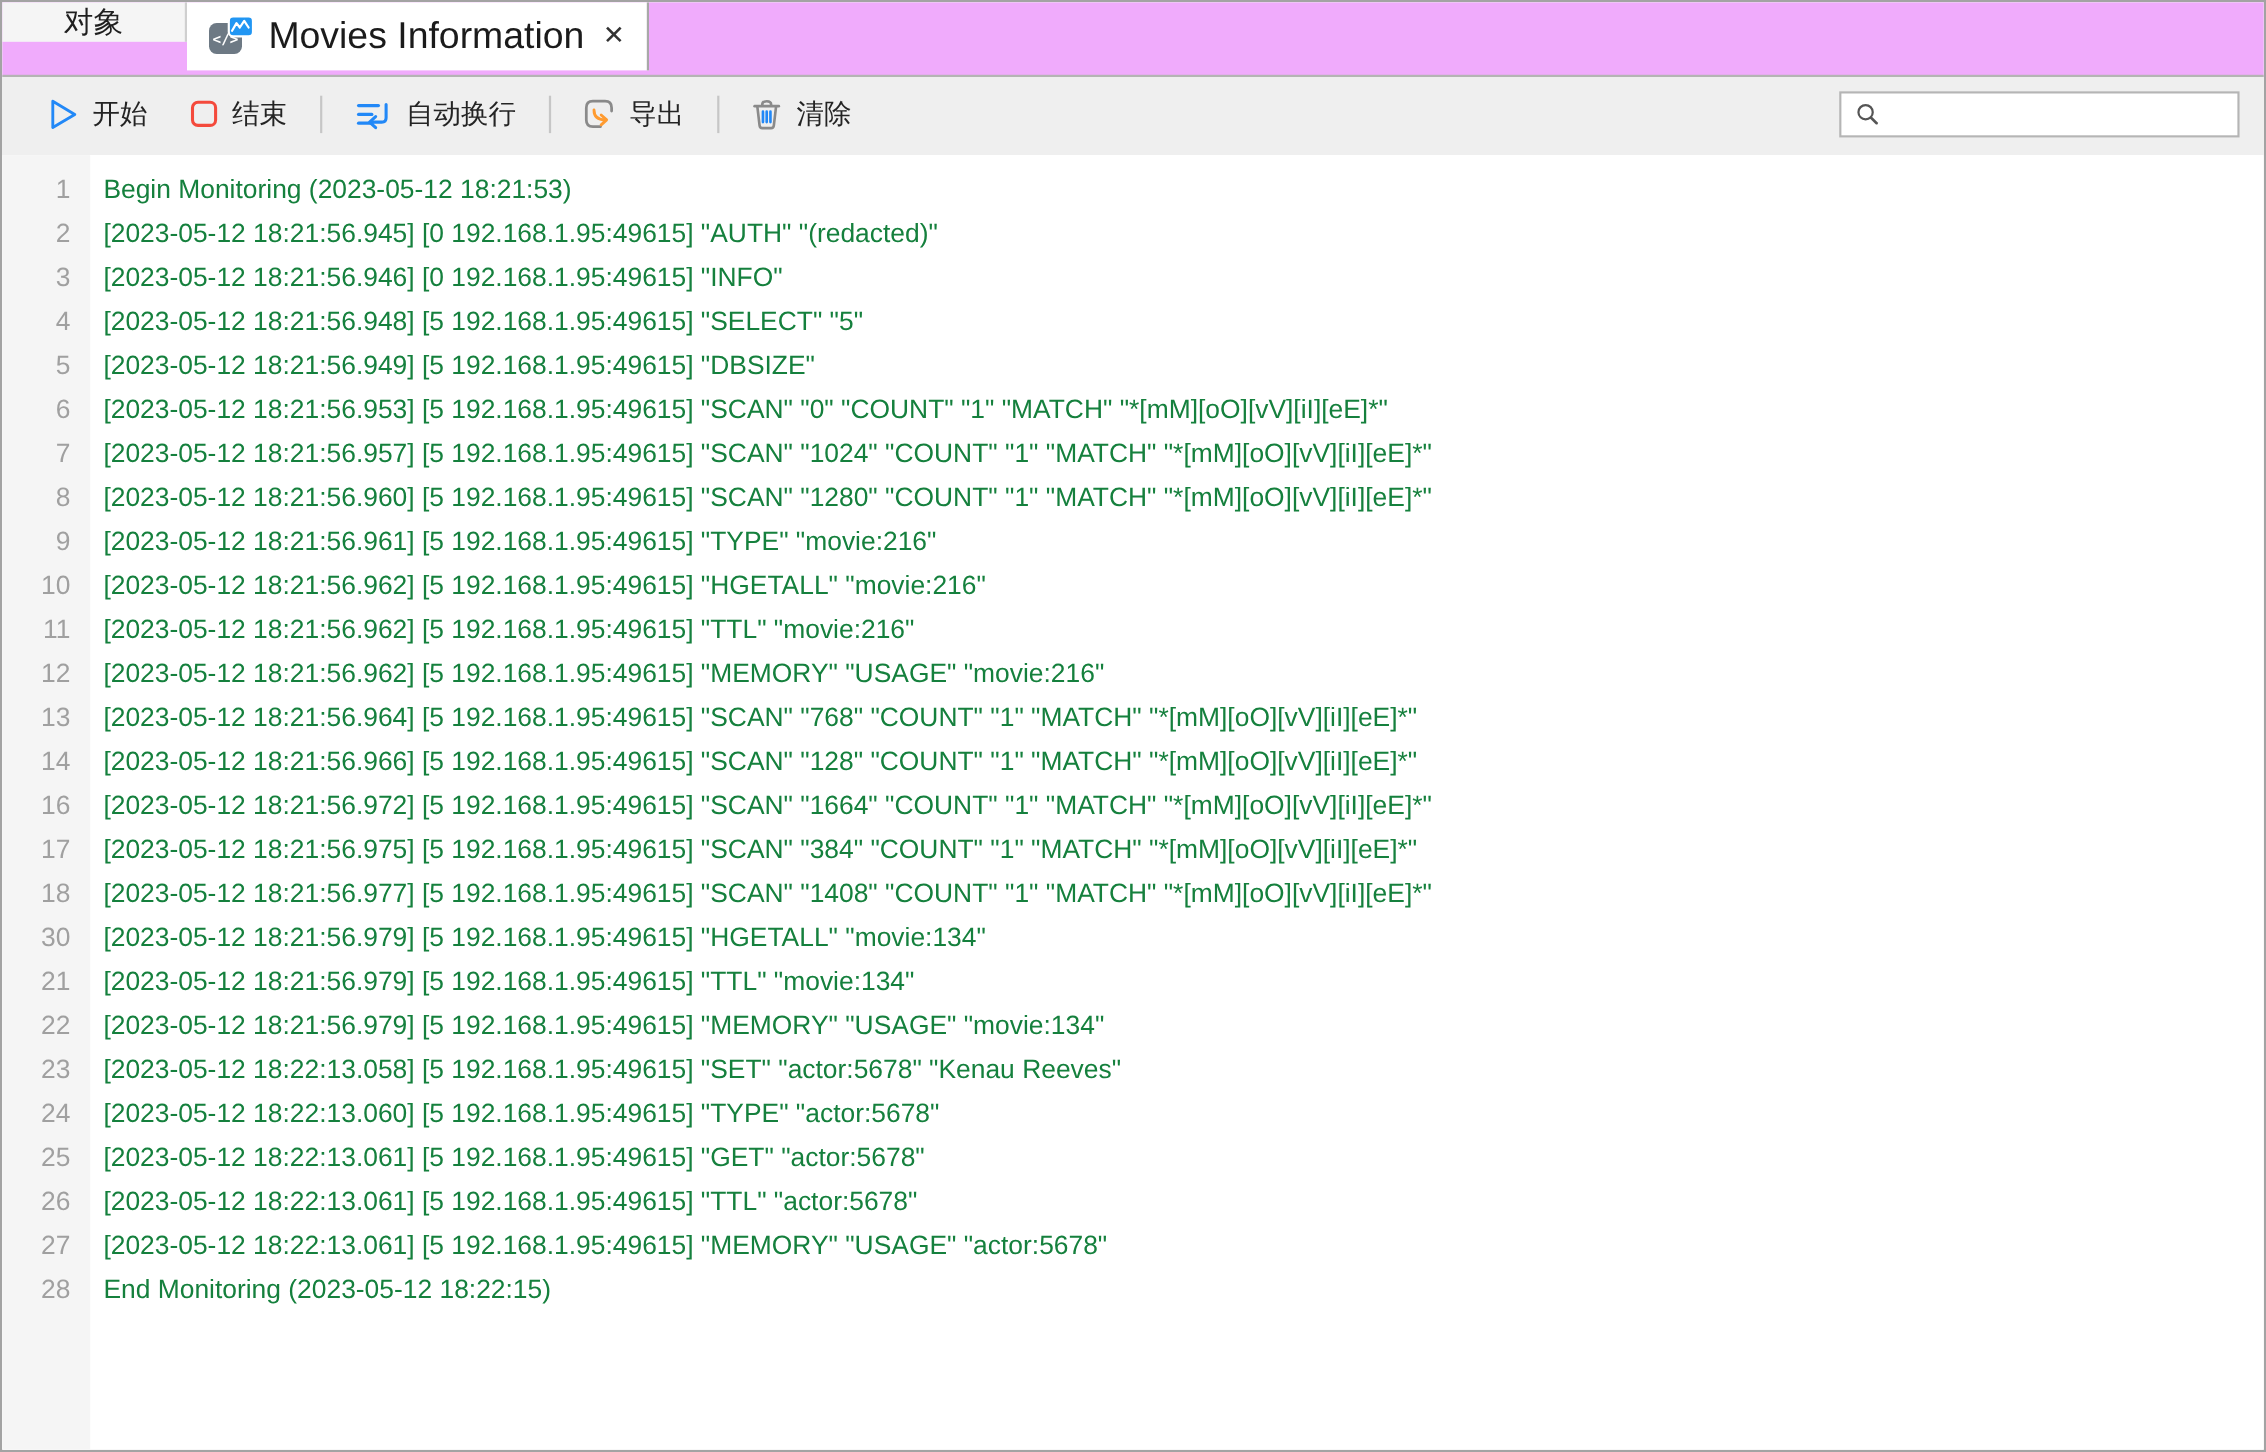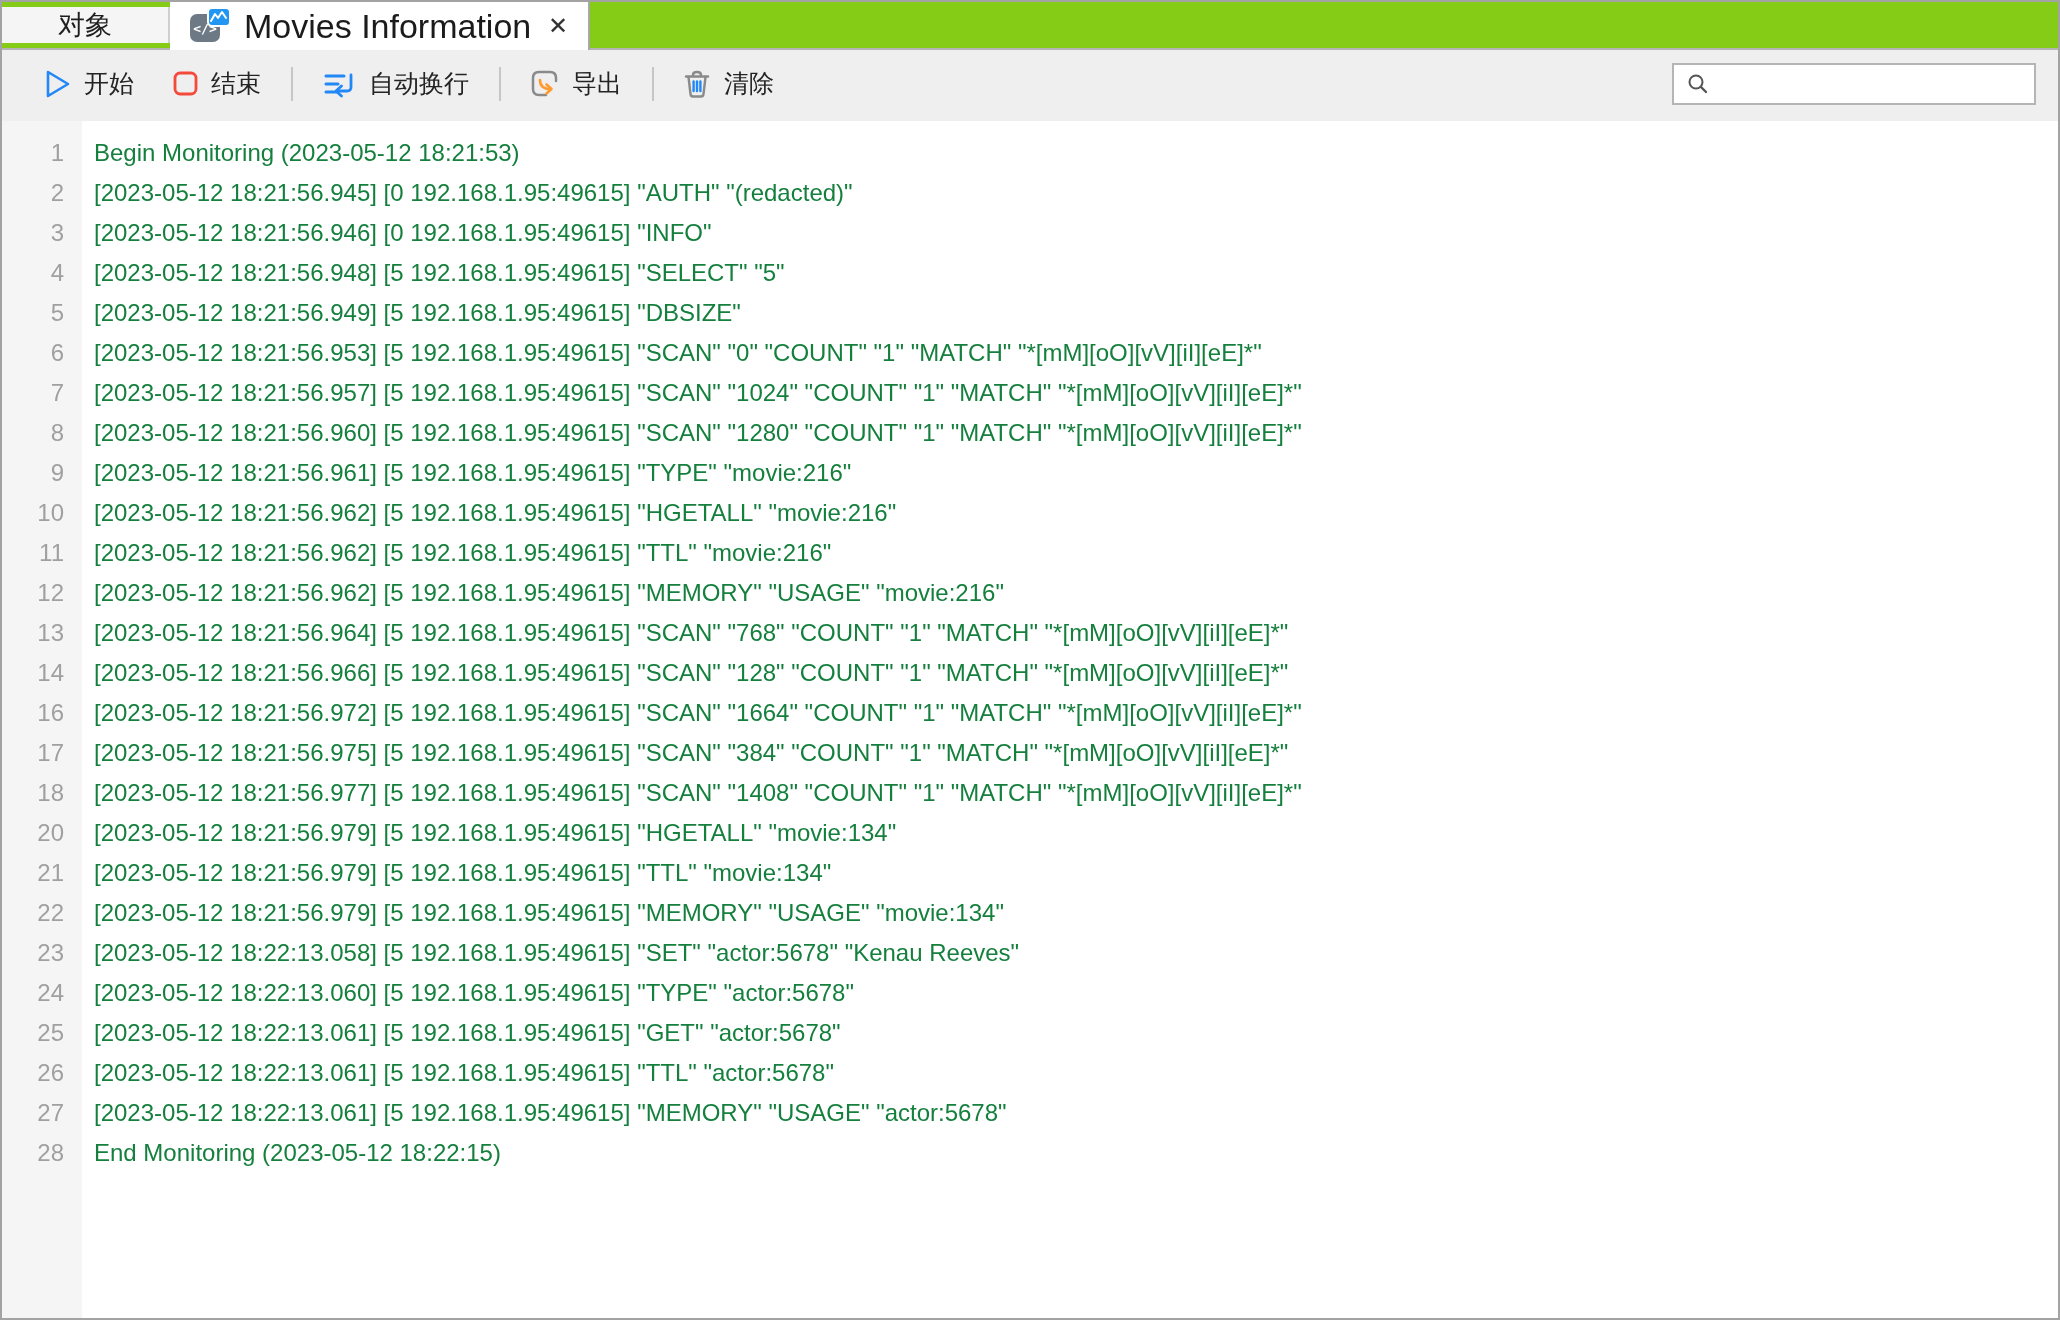--- a/index.html
+++ b/index.html
@@ -5,22 +5,22 @@
   html,body{margin:0;padding:0;background:#e8e8e8;}
   *{box-sizing:border-box;}
   .window{
     position:relative;width:2060px;height:1320px;
     background:#fff;border:2px solid #a3a3a3;
     font-family:"Liberation Sans","DejaVu Sans",sans-serif;
     overflow:hidden;display:flex;flex-direction:column;
   }
   
   .tabbar{
-    height:48px;flex:none;display:flex;align-items:center;
-    background:#84cc16;border-bottom:2px solid #b4b4b4;
+    height:68px;flex:none;display:flex;align-items:flex-start;
+    background:#f0abfc;border-bottom:2px solid #b4b4b4;
   }
   .tab{display:flex;align-items:center;cursor:default;}
   .tab.inactive{
     width:168px;justify-content:center;
     background:#f5f5f5;border-right:2px solid #cfcfcf;
     font-size:27px;color:#1f1f1f;
   }
   .tab.active{
     width:420px;background:#ffffff;
     border-right:2px solid #a8a8a8;
@@ -234,21 +234,21 @@
         </div>
         <div class="row">
           <div class="num">17</div>
           <div class="txt">[2023-05-12 18:21:56.975] [5 192.168.1.95:49615] "SCAN" "384" "COUNT" "1" "MATCH" "*[mM][oO][vV][iI][eE]*"</div>
         </div>
         <div class="row">
           <div class="num">18</div>
           <div class="txt">[2023-05-12 18:21:56.977] [5 192.168.1.95:49615] "SCAN" "1408" "COUNT" "1" "MATCH" "*[mM][oO][vV][iI][eE]*"</div>
         </div>
         <div class="row">
-          <div class="num">20</div>
+          <div class="num">30</div>
           <div class="txt">[2023-05-12 18:21:56.979] [5 192.168.1.95:49615] "HGETALL" "movie:134"</div>
         </div>
         <div class="row">
           <div class="num">21</div>
           <div class="txt">[2023-05-12 18:21:56.979] [5 192.168.1.95:49615] "TTL" "movie:134"</div>
         </div>
         <div class="row">
           <div class="num">22</div>
           <div class="txt">[2023-05-12 18:21:56.979] [5 192.168.1.95:49615] "MEMORY" "USAGE" "movie:134"</div>
         </div>

